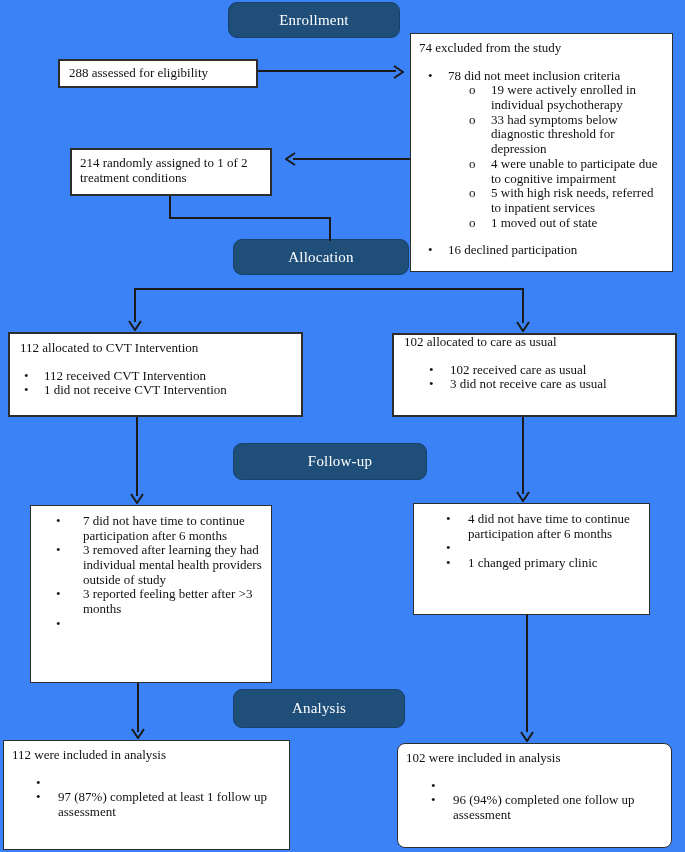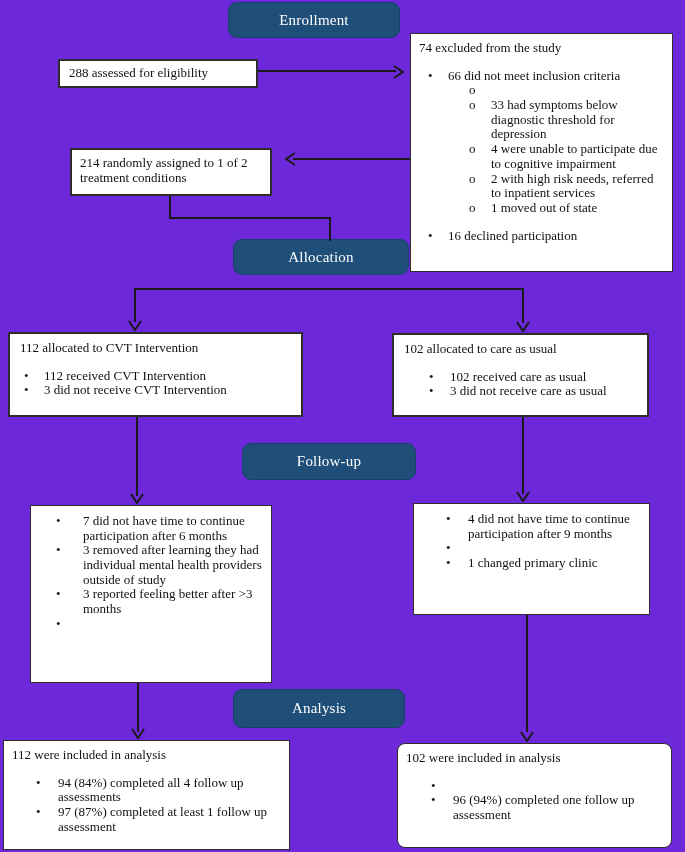--- a/index.html
+++ b/index.html
@@ -1,17 +1,17 @@
 <!DOCTYPE html>
 <html><head>
 <meta charset="utf-8">
 <style>
   html,body{margin:0;padding:0;background:#ffffff;}
   #stage{
-    position:relative;width:685px;height:852px;background:#6d28d9;
+    position:relative;width:685px;height:852px;background:#3b82f6;
     font-family:"Liberation Serif","DejaVu Serif",serif;color:#111111;
     overflow:hidden;
   }
   .banner{
     position:absolute;background:#1F4E79;border:1px solid #17406a;border-radius:9px;
     color:#ffffff;display:flex;align-items:center;justify-content:center;
     font-size:15px;letter-spacing:.2px;
   }
   .box{
     position:absolute;background:#ffffff;border:1.5px solid #2d2d2d;
@@ -29,51 +29,52 @@
 <body>
 
 <div id="stage">
 
   <div class="banner" style="left:228px;top:2px;width:170px;height:34px;">
     <span>Enrollment</span>
   </div>
   <div class="banner" style="left:233px;top:239px;width:174px;height:34px;">
     <span>Allocation</span>
   </div>
-  <div class="banner" style="left:242px;top:443px;width:172px;height:35px;">
+  <div class="banner" style="left:233px;top:443px;width:172px;height:35px;padding-left:20px;">
     <span>Follow-up</span>
   </div>
   <div class="banner" style="left:233px;top:689px;width:170px;height:37px;">
     <span>Analysis</span>
   </div>
 
   <div class="box" style="left:58px;top:59px;width:200px;height:29px;border-width:2px;display:flex;align-items:center;padding:0 9px;">
     <span>288 assessed for eligibility</span>
   </div>
 
   <div class="box" style="left:410px;top:33px;width:263px;height:239px;padding:7px 8px;">
     <div class="box-title pad-title">74 excluded from the study</div>
     <div class="brow" style="padding-left:9px;">
       <span class="marker" style="width:20px;">•</span>
-      <span class="btext">66 did not meet inclusion criteria</span>
-    </div>
-    <div class="brow" style="padding-left:50px;">
-      <span class="marker" style="width:22px;">o</span>
+      <span class="btext">78 did not meet inclusion criteria</span>
+    </div>
+    <div class="brow" style="padding-left:50px;">
+      <span class="marker" style="width:22px;">o</span>
+      <span class="btext">19 were actively enrolled in individual psychotherapy</span>
     </div>
     <div class="brow" style="padding-left:50px;">
       <span class="marker" style="width:22px;">o</span>
       <span class="btext">33 had symptoms below diagnostic threshold for depression</span>
     </div>
     <div class="brow" style="padding-left:50px;">
       <span class="marker" style="width:22px;">o</span>
       <span class="btext">4 were unable to participate due to cognitive impairment</span>
     </div>
     <div class="brow" style="padding-left:50px;">
       <span class="marker" style="width:22px;">o</span>
-      <span class="btext">2 with high risk needs, referred to inpatient services</span>
+      <span class="btext">5 with high risk needs, referred to inpatient services</span>
     </div>
     <div class="brow" style="padding-left:50px;">
       <span class="marker" style="width:22px;">o</span>
       <span class="btext">1 moved out of state</span>
     </div>
     <div class="brow" style="padding-left:9px;margin-top:13px;">
       <span class="marker" style="width:20px;">•</span>
       <span class="btext">16 declined participation</span>
     </div>
   </div>
@@ -83,25 +84,25 @@
   </div>
 
   <div class="box" style="left:8px;top:332px;width:295px;height:85px;border-width:2px;padding:7px 10px;">
     <div class="box-title pad-title">112 allocated to CVT Intervention</div>
     <div class="brow" style="padding-left:4px;">
       <span class="marker" style="width:20px;">•</span>
       <span class="btext">112 received CVT Intervention</span>
     </div>
     <div class="brow" style="padding-left:4px;">
       <span class="marker" style="width:20px;">•</span>
-      <span class="btext">3 did not receive CVT Intervention</span>
-    </div>
-  </div>
-
-  <div class="box" style="left:392px;top:333px;width:257px;height:84px;border-width:2px;padding:7px 10px;">
+      <span class="btext">1 did not receive CVT Intervention</span>
+    </div>
+  </div>
+
+  <div class="box" style="left:392px;top:333px;width:285px;height:84px;border-width:2px;padding:0 10px;">
     <div class="box-title pad-title">102 allocated to care as usual</div>
     <div class="brow" style="padding-left:25px;">
       <span class="marker" style="width:21px;">•</span>
       <span class="btext">102 received care as usual</span>
     </div>
     <div class="brow" style="padding-left:25px;">
       <span class="marker" style="width:21px;">•</span>
       <span class="btext">3 did not receive care as usual</span>
     </div>
   </div>
@@ -120,36 +121,35 @@
       <span class="btext">3 reported feeling better after &gt;3 months</span>
     </div>
     <div class="brow" style="padding-left:17px;">
       <span class="marker" style="width:27px;">•</span>
     </div>
   </div>
 
   <div class="box" style="left:413px;top:503px;width:237px;height:112px;padding:8px 8px;">
     <div class="brow" style="padding-left:24px;">
       <span class="marker" style="width:22px;">•</span>
-      <span class="btext">4 did not have time to continue participation after 9 months</span>
+      <span class="btext">4 did not have time to continue participation after 6 months</span>
     </div>
     <div class="brow" style="padding-left:24px;">
       <span class="marker" style="width:22px;">•</span>
     </div>
     <div class="brow" style="padding-left:24px;">
       <span class="marker" style="width:22px;">•</span>
       <span class="btext">1 changed primary clinic</span>
     </div>
   </div>
 
   <div class="box" style="left:3px;top:740px;width:287px;height:110px;padding:7px 8px;">
     <div class="box-title pad-title">112 were included in analysis</div>
     <div class="brow" style="padding-left:24px;">
       <span class="marker" style="width:22px;">•</span>
-      <span class="btext">94 (84%) completed all 4 follow up assessments</span>
     </div>
     <div class="brow" style="padding-left:24px;">
       <span class="marker" style="width:22px;">•</span>
       <span class="btext">97 (87%) completed at least 1 follow up assessment</span>
     </div>
   </div>
 
   <div class="box" style="left:397px;top:743px;width:275px;height:105px;padding:7px 8px;border-radius:8px;">
     <div class="box-title pad-title">102 were included in analysis</div>
     <div class="brow" style="padding-left:25px;">

